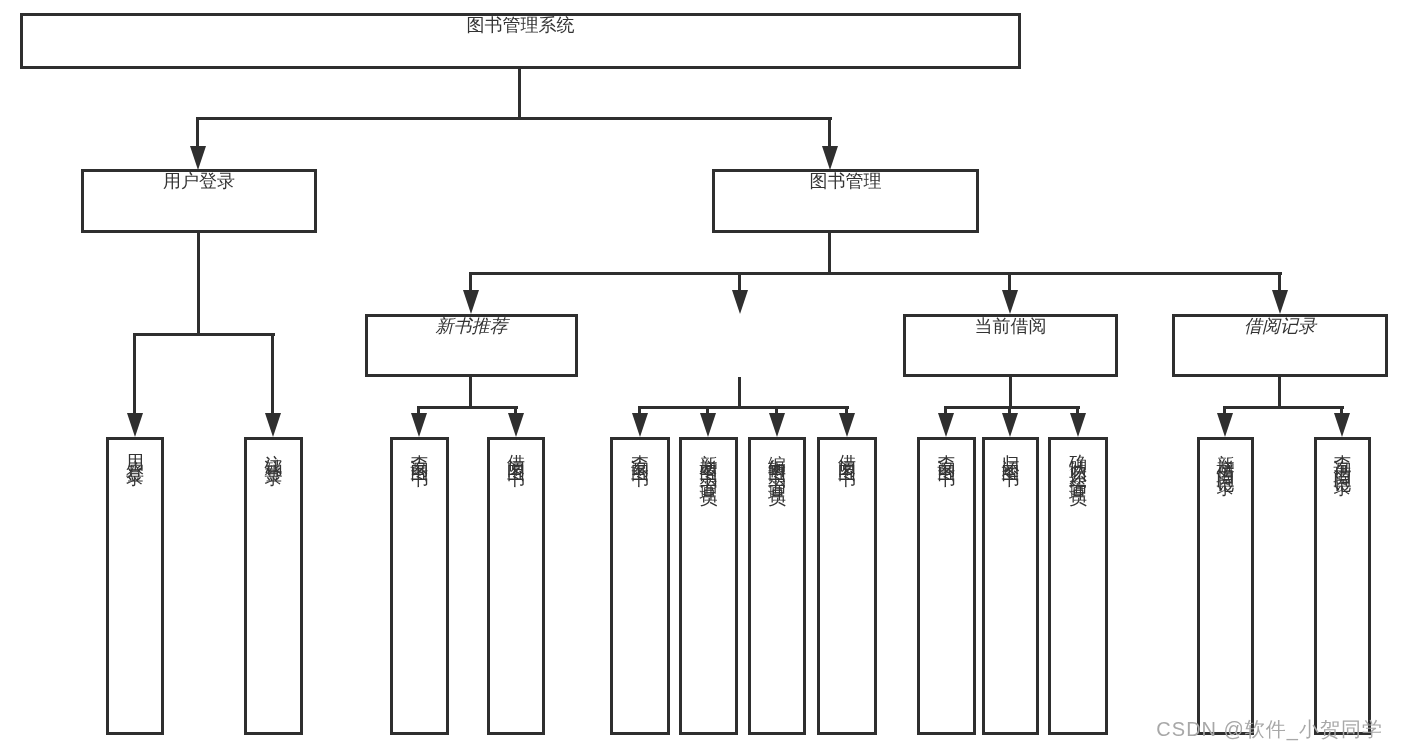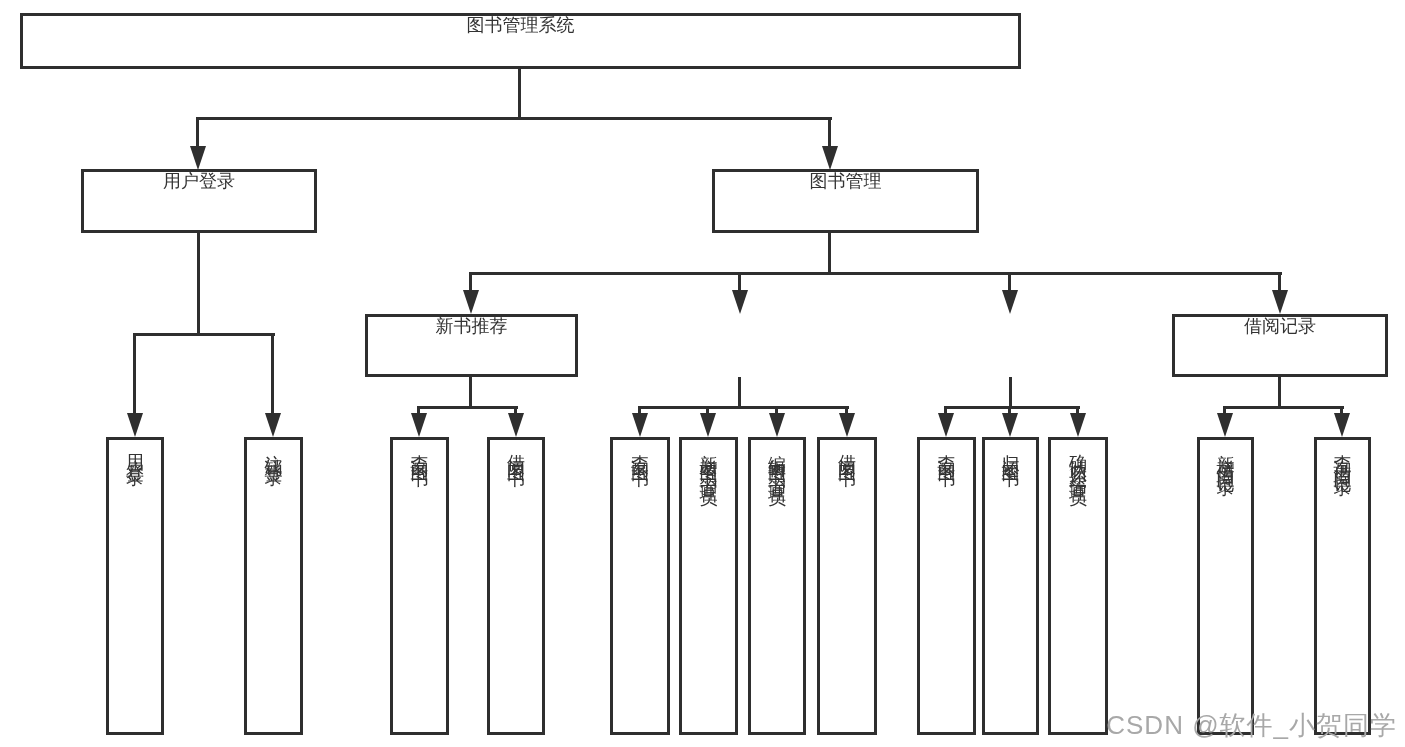--- a/index.html
+++ b/index.html
@@ -44,24 +44,24 @@
     content: "";
     position: absolute;
     left: 0; bottom: 0;
     width: 0; height: 0;
     border-left: 8px solid transparent;
     border-right: 8px solid transparent;
     border-top: 24px solid #2f2f2f;
   }
   .watermark {
     position: absolute;
-    right: 8px;
+    right: 22px;
     bottom: 4px;
     color: #a8a8a8;
-    font-size: 26px;
+    font-size: 20px;
     letter-spacing: 1px;
     pointer-events: none;
     margin-top: 22px;
   }
 </style>
 </head>
 <body>
 
 <div class="canvas">
 
@@ -70,27 +70,30 @@
   </div>
 
   <div class="box" style="left:81px; top:169px; width:236px; height:64px;">
     <span class="label">用户登录</span>
   </div>
 
   <div class="box" style="left:712px; top:169px; width:267px; height:64px;">
     <span class="label">图书管理</span>
   </div>
 
-  <div class="box" style="left:365px; top:314px; width:213px; height:63px;">
+  <div class="box" style="left:365px; top:314px; width:213px; height:63px;font-style:italic;">
     <span class="label">新书推荐</span>
   </div>
 
 
+  <div class="box" style="left:903px; top:314px; width:215px; height:63px;">
+    <span class="label">当前借阅</span>
+  </div>
 
-  <div class="box" style="left:1172px; top:314px; width:216px; height:63px;">
+  <div class="box" style="left:1172px; top:314px; width:216px; height:63px;font-style:italic;">
     <span class="label">借阅记录</span>
   </div>
 
   <div class="box leaf" style="left:106px; top:437px; width:58px; height:298px;">
     <span class="label">用户登录</span>
   </div>
 
   <div class="box leaf" style="left:244px; top:437px; width:59px; height:298px;">
     <span class="label">注销登录</span>
   </div>

